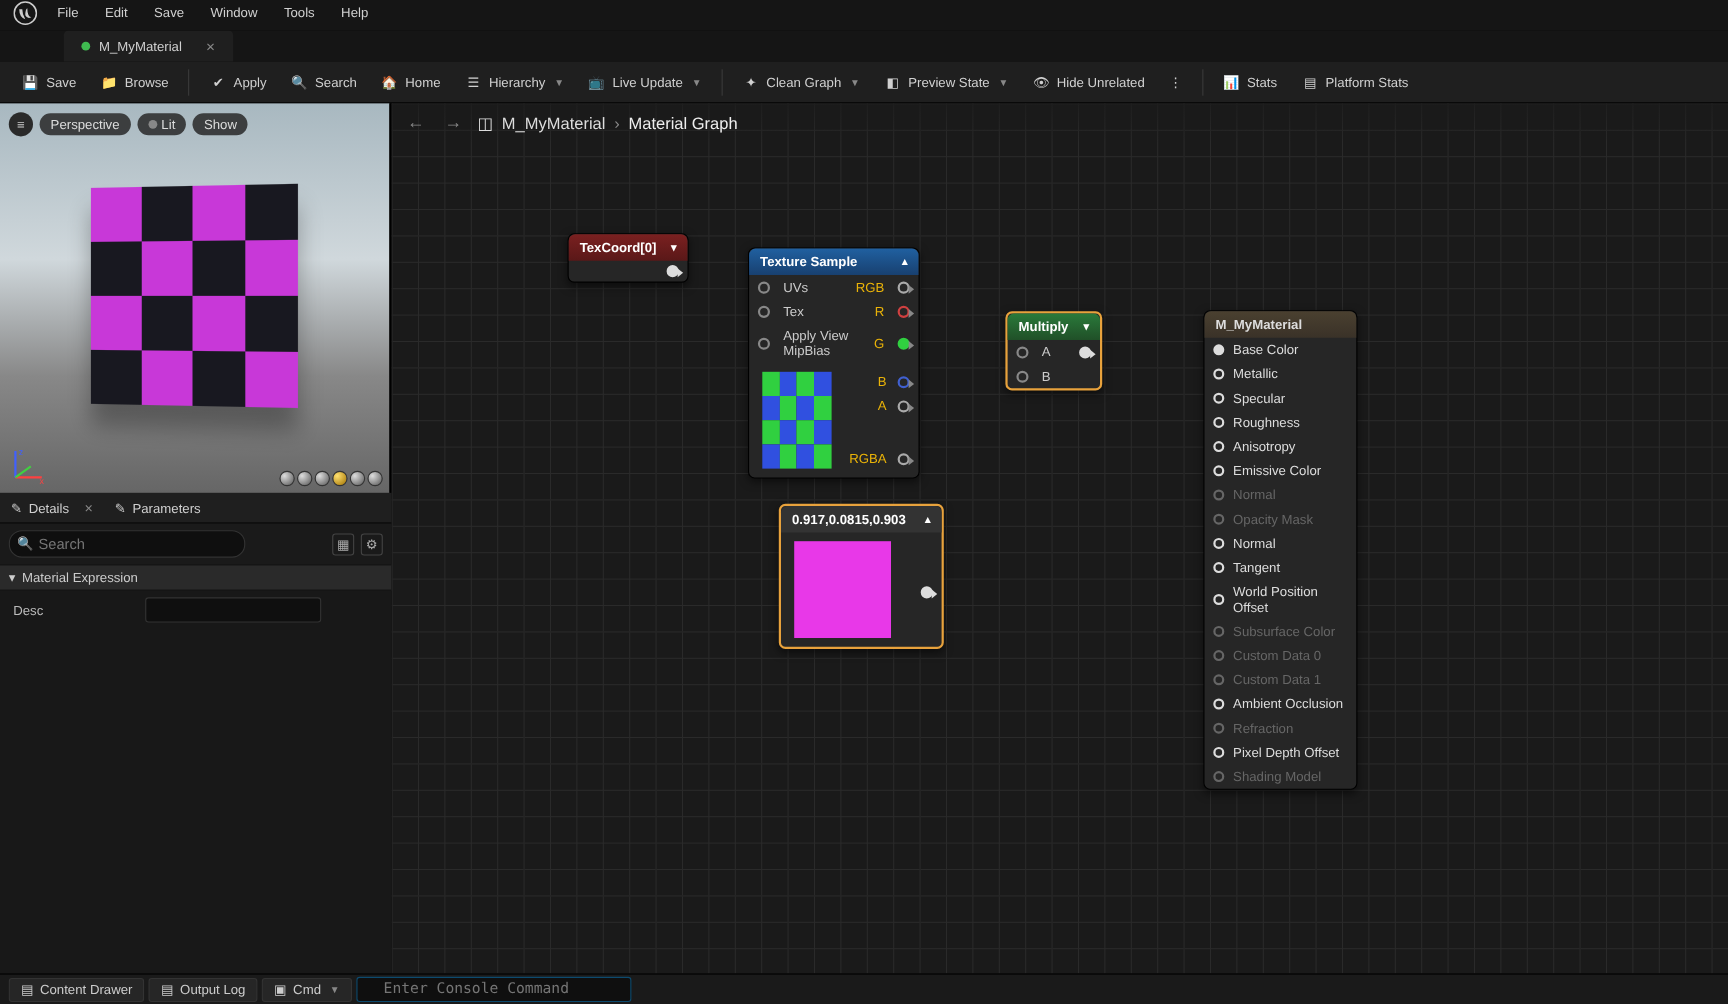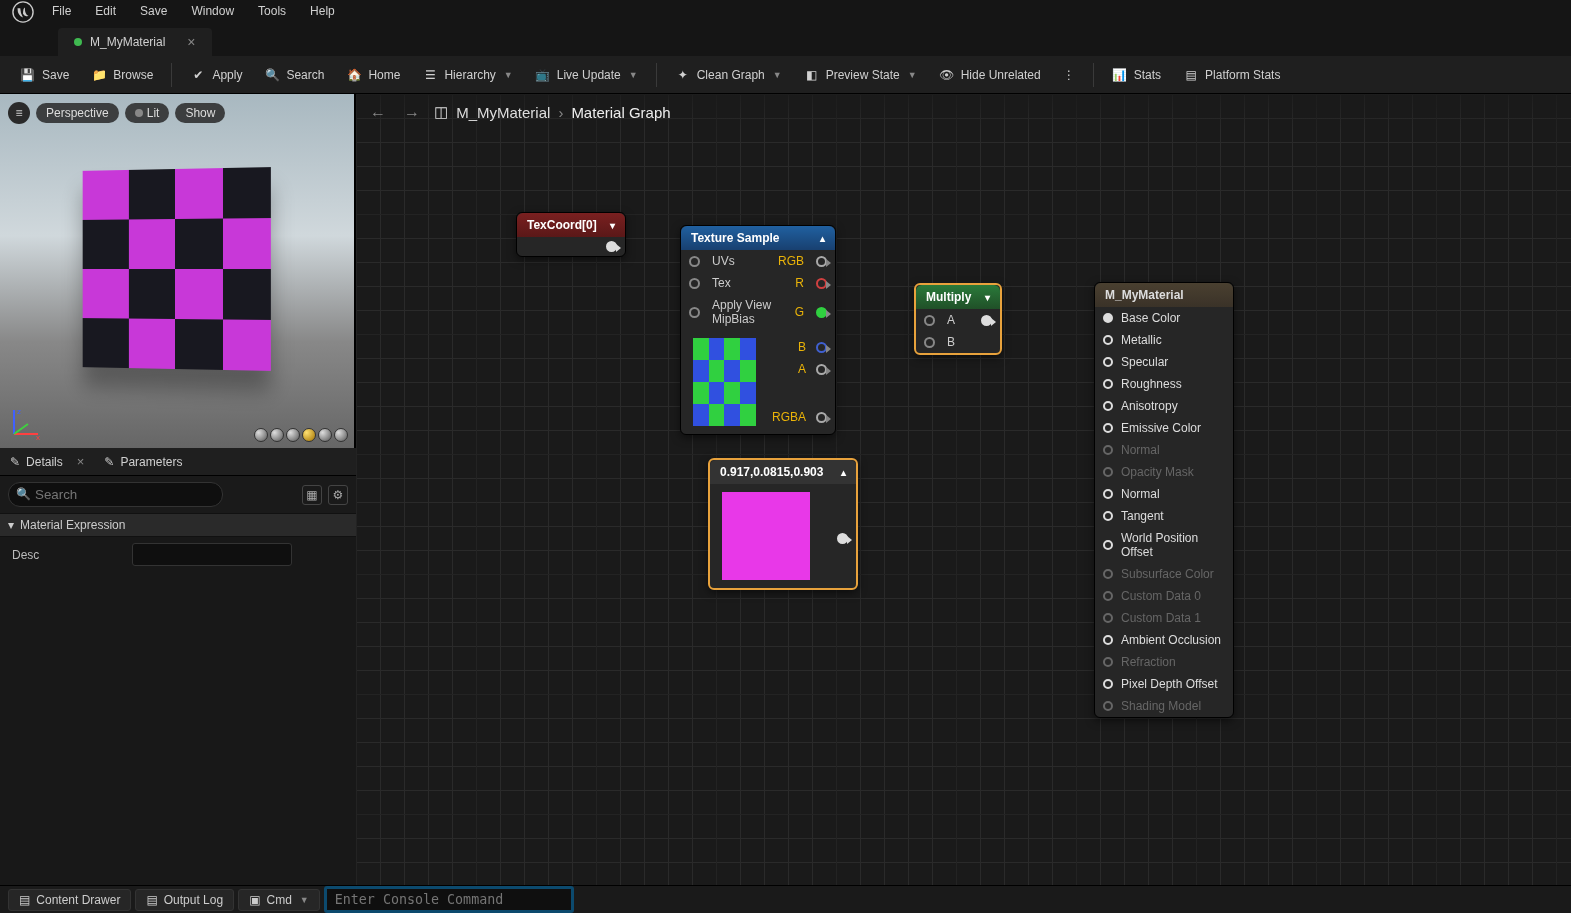--- a/index.html
+++ b/index.html
@@ -71,21 +71,21 @@
 .solid{width:88px;height:88px;margin:4px;background:#e838e8}
 svg.wires{position:absolute;inset:0;pointer-events:none}
 .result{width:140px}
 .result .nh{font-size:12px}
 .rrow{display:flex;align-items:center;gap:8px;padding:4px 8px;color:#ddd}
 .rrow.dis{color:#666}
 .rpin{width:10px;height:10px;border-radius:50%;border:2px solid currentColor;flex-shrink:0}
 .rpin.full{background:#ddd;border-color:#ddd}
 .statusbar{position:absolute;bottom:0;left:0;right:0;height:28px;background:#1a1a1a;border-top:1px solid #000;display:flex;align-items:center;gap:4px;padding:0 8px}
 .sbtn{display:flex;align-items:center;gap:6px;padding:3px 10px;border-radius:3px;background:#262626;border:1px solid #333;color:#ccc;cursor:pointer}
-.cmd-input{flex:0 0 250px;background:#0f0f0f;border:3px solid #0c4a6e;border-radius:3px;padding:3px 8px;color:#888;font-family:Consolas,monospace;outline:none}
+.cmd-input{flex:0 0 250px;background:#0f0f0f;border:1px solid #0c4a6e;border-radius:3px;padding:3px 24px;color:#888;font-family:Consolas,monospace;outline:none}
 </style>
 </head>
 <body>
 
 <div class="menubar">
   <div class="logo">
     <svg width="22" height="22" viewBox="0 0 24 24">
         <circle cx="12" cy="12" r="11" fill="none" stroke="#ccc" stroke-width="1.5"></circle>
         <path d="M6 8 Q6 16 12 18 Q9 13 9 8 Z M14 7 Q14 15 18 16 Q14 18 12 14 Q12 8 14 7" fill="#ccc"></path>
       </svg>

